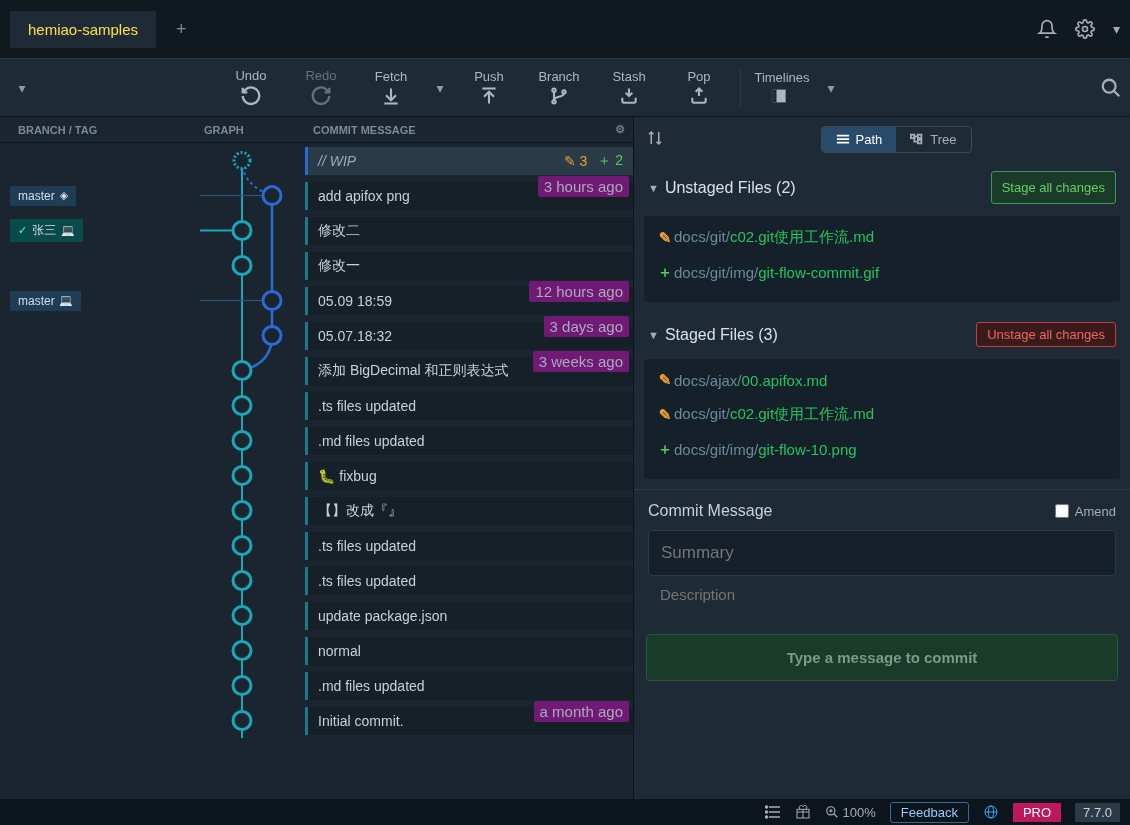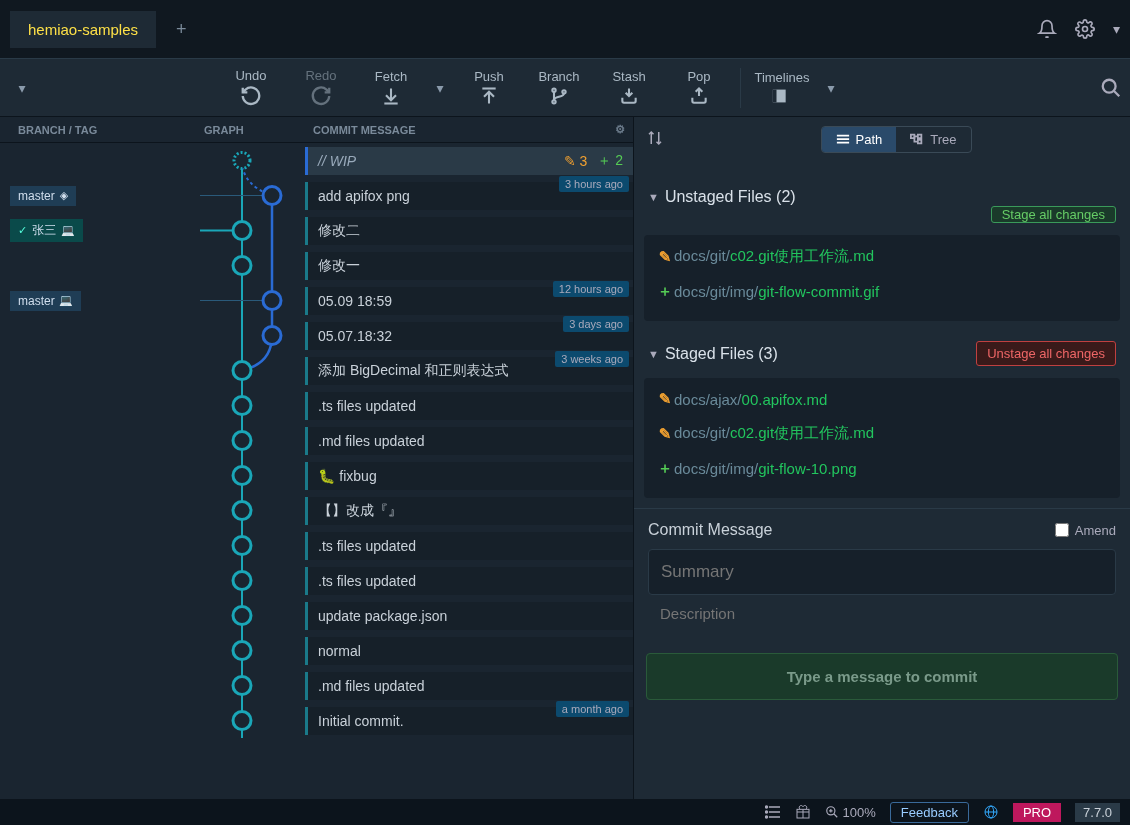--- a/index.html
+++ b/index.html
@@ -40,21 +40,21 @@
 .branch-pill { background: #1f3d55; color: #d0deed; font-size: 12px; padding: 3px 8px; display: inline-flex; align-items: center; gap: 5px; }
 .branch-pill.active { background: #0a4a4a; }
 .branch-pill.active::before { content: "✓"; color: #5fd; font-size: 11px; }
 .branch-pill .laptop { font-size: 11px; }
 .commit-row .graph-cell { width: 105px; position: relative; height: 100%; }
 .commit-row .msg-cell { flex: 1; background: #162029; height: 28px; display: flex; align-items: center; padding: 0 10px; font-size: 14px; color: #c9d1d9; border-left: 3px solid #1a7a8a; position: relative; }
 .commit-row.wip .msg-cell { background: #2a3a47; border-left-color: #2a6bd4; color: #9ab; font-family: monospace; font-style: italic; }
 .wip-stats { margin-left: auto; display: flex; gap: 10px; align-items: center; font-family: sans-serif; font-style: normal; }
 .stat-edit { color: #f0a030; }
 .stat-add { color: #5c5; }
-.time-badge { position: absolute; right: 4px; top: -6px; background: #0c4a6e; color: #aab; font-size: 11px; padding: 2px 6px; border-radius: 2px; }
+.time-badge { position: absolute; right: 4px; top: -6px; background: #701a75; color: #aab; font-size: 15px; padding: 2px 6px; border-radius: 2px; }
 
 
 .graph-svg { position: absolute; top: 0; left: 200px; width: 105px; height: 100%; }
 .node { stroke-width: 3; fill: #1a2530; }
 
 
 .r-head { height: 42px; display: flex; align-items: center; padding: 0 12px; gap: 12px; border-bottom: 1px solid #2a3a47; }
 .trash-btn { width: 26px; height: 26px; border: 1px solid #c94040; display: flex; align-items: center; justify-content: center; color: #d05050; border-radius: 3px; cursor: pointer; }
 .r-head-title { flex: 1; text-align: center; font-size: 14px; color: #c9d1d9; }
 .download-btn { color: #aab; cursor: pointer; }
@@ -63,21 +63,21 @@
 .sort-btn { color: #aab; cursor: pointer; }
 .view-toggle { margin: 0 auto; display: flex; border: 1px solid #3a4a57; border-radius: 4px; overflow: hidden; }
 .view-toggle button { background: transparent; border: none; color: #aab; padding: 5px 14px; font-size: 13px; cursor: pointer; display: flex; gap: 6px; align-items: center; }
 .view-toggle button.active { background: #2a4a6a; color: #fff; }
 
 
 .file-section { padding: 4px 10px 10px; }
 .section-head { display: flex; align-items: center; padding: 6px 4px; }
 .section-head .tri { color: #aab; margin-right: 6px; font-size: 11px; }
 .section-head .title { font-size: 16px; color: #d9e1e9; }
-.stage-btn { margin-left: auto; border: 1px solid #3a9a5a; color: #6c6; background: #1a3a2a; padding: 0 10px; border-radius: 3px; font-size: 13px; cursor: pointer; margin-top: 35px; }
+.stage-btn { margin-left: auto; border: 1px solid #3a9a5a; color: #6c6; background: #1a3a2a; padding: 8px 10px; border-radius: 3px; font-size: 13px; cursor: pointer; }
 .unstage-btn { margin-left: auto; border: 1px solid #c04040; color: #e66; background: #3a1a1a; padding: 4px 10px; border-radius: 3px; font-size: 13px; cursor: pointer; }
 .file-list { background: #16202a; border-radius: 4px; margin-top: 6px; padding: 4px 0 12px; }
 .file-row { display: flex; align-items: center; padding: 8px 12px; font-size: 15px; }
 .file-row .fi { width: 18px; text-align: center; font-weight: bold; }
 .fi.mod { color: #f0a030; }
 .fi.add { color: #5c5; }
 .file-row .path { color: #6a8a9a; }
 .file-row .name { color: #22c55e; }
 
 

